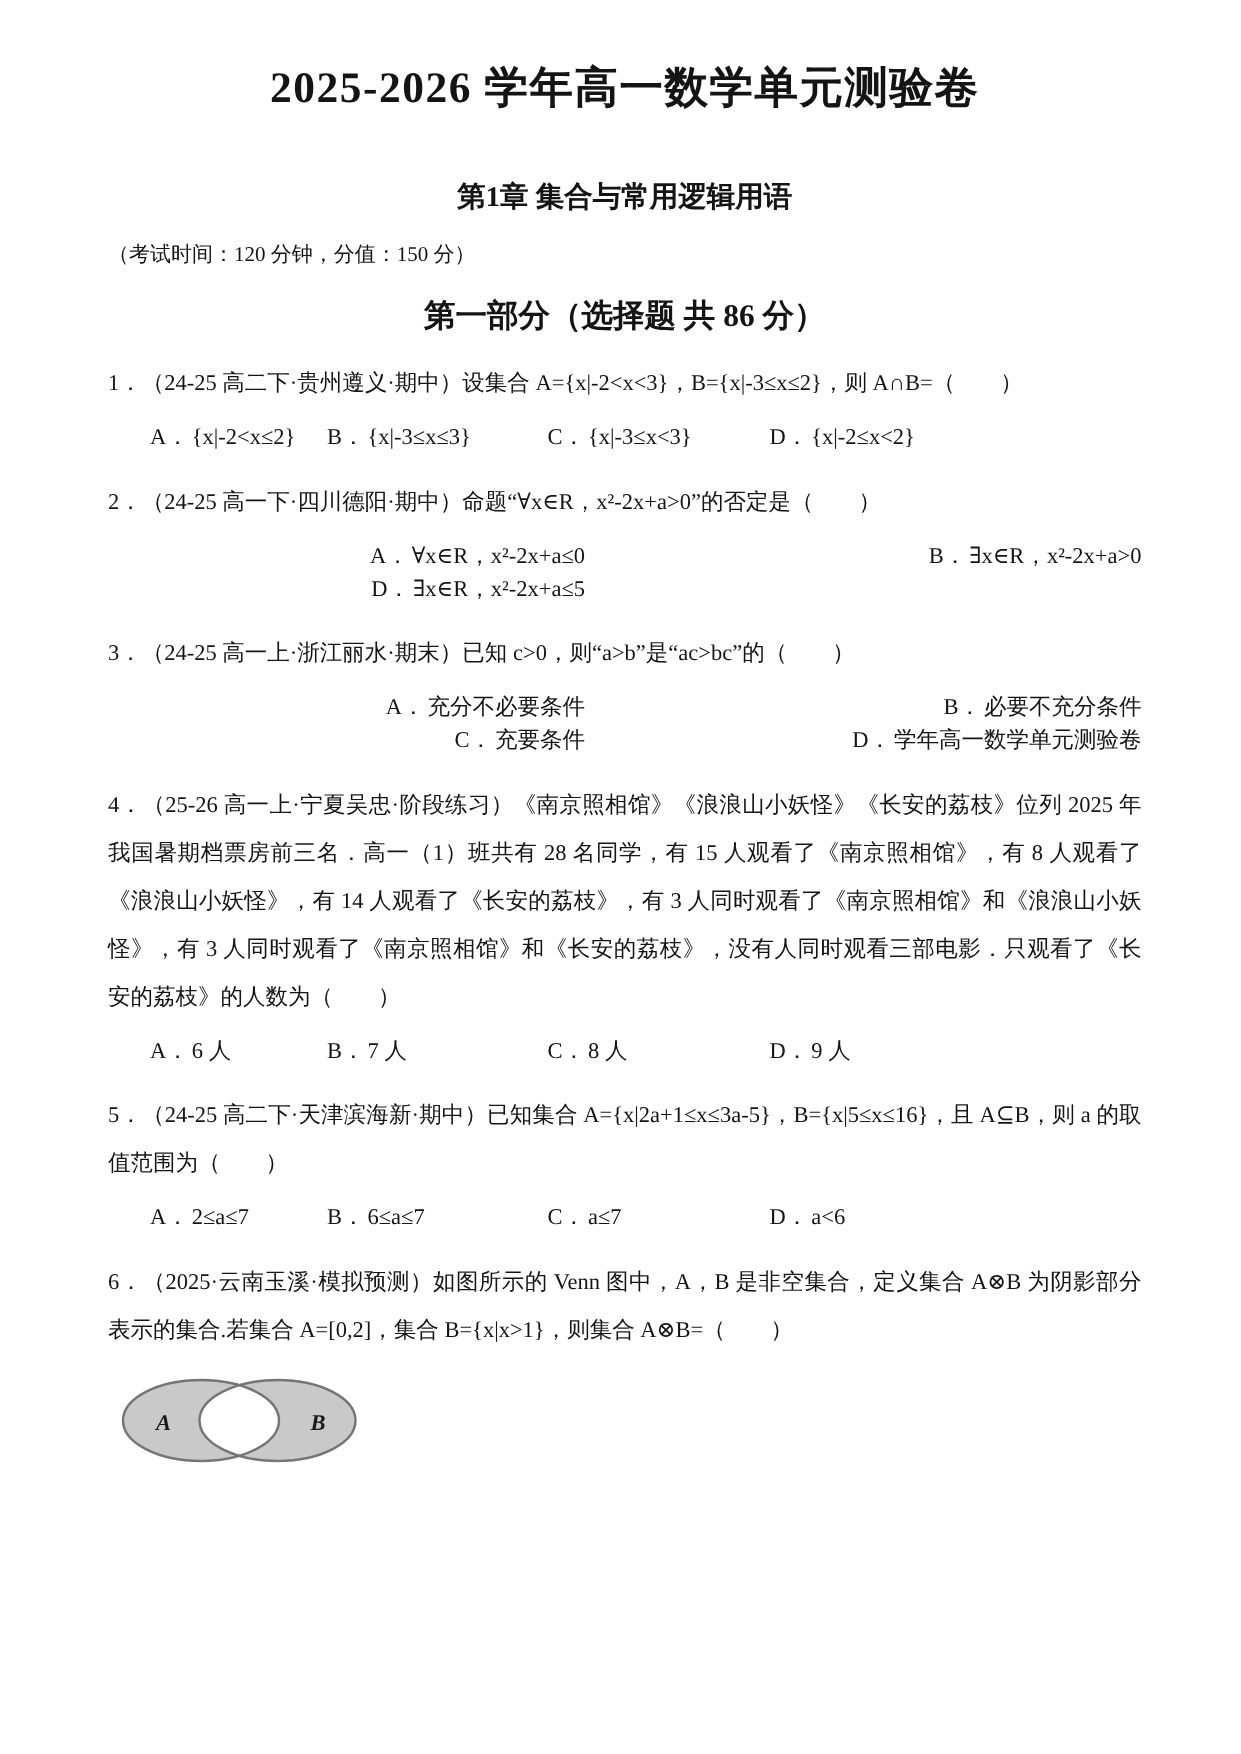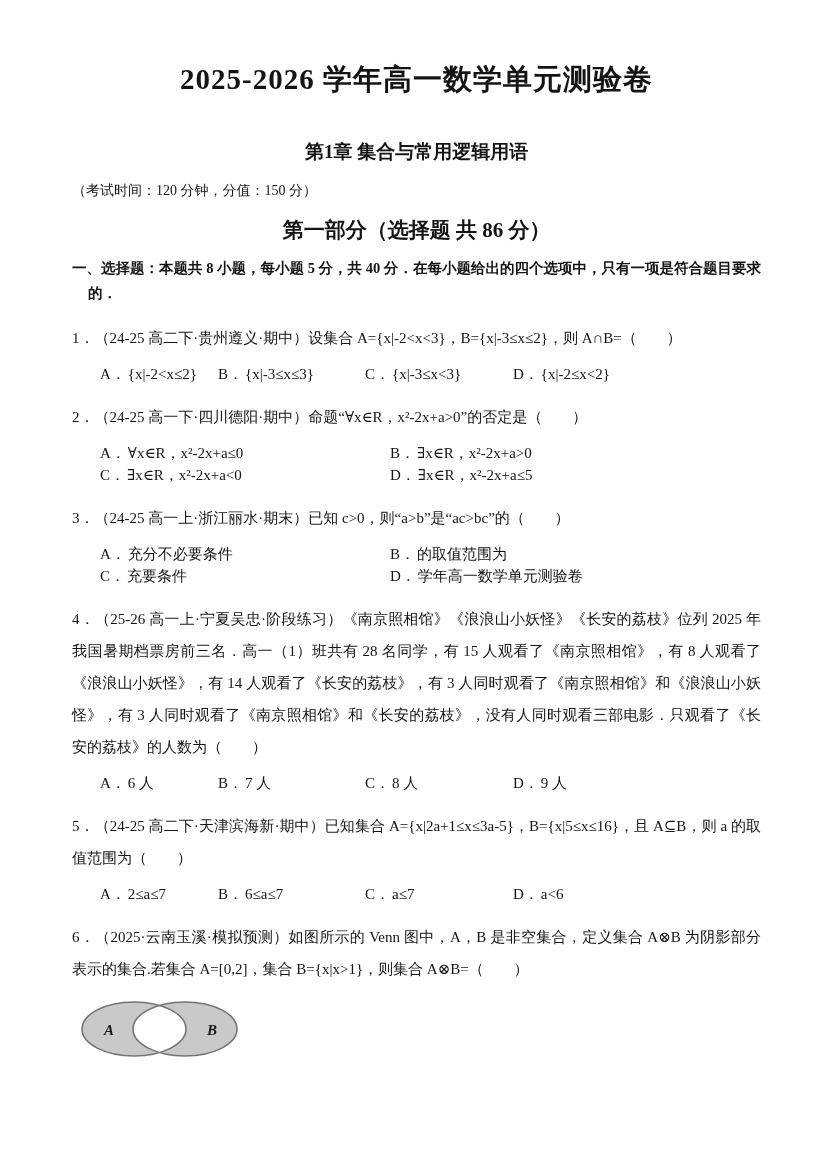--- a/index.html
+++ b/index.html
@@ -4,21 +4,21 @@
 <style>
   * { box-sizing: border-box; }
   html, body { margin: 0; padding: 0; }
   body {
     width: 827px; height: 1169px;
     background: #ffffff;
     overflow: hidden;
     font-family: "Liberation Serif", "DejaVu Serif", serif;
     color: #141414;
   }
-  .page { width: 827px; height: 928px; padding: 60px 66px 0 72px; }
+  .page { width: 827px; height: 928px; padding: 40px 66px 0 72px; }
 
   .doc-title {
     margin: 0; font-size: 29px; font-weight: bold;
     text-align: center; letter-spacing: 1px; line-height: 38px;
   }
   .chapter-title {
     margin-top: 42px; font-size: 19px; font-weight: bold;
     text-align: center; line-height: 24px;
   }
   .exam-info {
@@ -36,69 +36,67 @@
 
   .question { margin-top: 16px; }
   .stem { font-size: 15px; line-height: 32px; text-align: justify; }
   .qnum { white-space: nowrap; }
   .options {
     margin-top: 9px; margin-left: 28px;
     display: grid; 
     font-size: 15px; line-height: 22px;
   }
   .options.cols-4 { grid-template-columns: 118px 147px 148px auto; }
-  .options.cols-2 { grid-template-columns: 290px auto; }
+  .options.cols-2 { grid-template-columns: 290px auto; text-align: right; }
   .option { white-space: nowrap; }
   .olabel { margin-right: 2px; }
 
   .venn-wrap { margin: 12px 0 0 4px; }
   .venn text {
     font-family: "Liberation Serif", "DejaVu Serif", serif;
     font-style: italic; font-weight: bold; font-size: 15px;
     fill: #1a1a1a;
   }
 </style>
 </head>
 <body>
 
 <div class="page">
   <h1 class="doc-title">2025-2026 学年高一数学单元测验卷</h1>
   <div class="chapter-title">第1章 集合与常用逻辑用语</div>
   <div class="exam-info">（考试时间：120 分钟，分值：150 分）</div>
   <div class="part-title">第一部分（选择题 共 86 分）</div>
-  <div class="instruction">一、选择题：本题共 8 小题，每小题 5 分，共 40 分．在每小题给出的四个选项中，只有一项是符合题目要求的．</div>
 
   <div id="questions">
   <div class="question">
     <div class="stem"><span class="qnum">1．</span><span class="qtext">（24-25 高二下·贵州遵义·期中）设集合 A={x|-2&lt;x&lt;3}，B={x|-3≤x≤2}，则 A∩B=（　　）</span></div>
     <div class="options cols-4">
           <span class="option"><span class="olabel">A．</span><span class="otext">{x|-2&lt;x≤2}</span></span>
           <span class="option"><span class="olabel">B．</span><span class="otext">{x|-3≤x≤3}</span></span>
           <span class="option"><span class="olabel">C．</span><span class="otext">{x|-3≤x&lt;3}</span></span>
           <span class="option"><span class="olabel">D．</span><span class="otext">{x|-2≤x&lt;2}</span></span>
         </div>
 
   </div>
 
   <div class="question">
     <div class="stem"><span class="qnum">2．</span><span class="qtext">（24-25 高一下·四川德阳·期中）命题“∀x∈R，x²-2x+a&gt;0”的否定是（　　）</span></div>
     <div class="options cols-2">
           <span class="option"><span class="olabel">A．</span><span class="otext">∀x∈R，x²-2x+a≤0</span></span>
           <span class="option"><span class="olabel">B．</span><span class="otext">∃x∈R，x²-2x+a&gt;0</span></span>
-          <span class="option"><span class="olabel">C．</span><span class="otext">∃x∈R，x²-2x+a&lt;0</span></span>
           <span class="option"><span class="olabel">D．</span><span class="otext">∃x∈R，x²-2x+a≤5</span></span>
         </div>
 
   </div>
 
   <div class="question">
     <div class="stem"><span class="qnum">3．</span><span class="qtext">（24-25 高一上·浙江丽水·期末）已知 c&gt;0，则“a&gt;b”是“ac&gt;bc”的（　　）</span></div>
     <div class="options cols-2">
           <span class="option"><span class="olabel">A．</span><span class="otext">充分不必要条件</span></span>
-          <span class="option"><span class="olabel">B．</span><span class="otext">的取值范围为</span></span>
+          <span class="option"><span class="olabel">B．</span><span class="otext">必要不充分条件</span></span>
           <span class="option"><span class="olabel">C．</span><span class="otext">充要条件</span></span>
           <span class="option"><span class="olabel">D．</span><span class="otext">学年高一数学单元测验卷</span></span>
         </div>
 
   </div>
 
   <div class="question">
     <div class="stem"><span class="qnum">4．</span><span class="qtext">（25-26 高一上·宁夏吴忠·阶段练习）《南京照相馆》《浪浪山小妖怪》《长安的荔枝》位列 2025 年我国暑期档票房前三名．高一（1）班共有 28 名同学，有 15 人观看了《南京照相馆》，有 8 人观看了《浪浪山小妖怪》，有 14 人观看了《长安的荔枝》，有 3 人同时观看了《南京照相馆》和《浪浪山小妖怪》，有 3 人同时观看了《南京照相馆》和《长安的荔枝》，没有人同时观看三部电影．只观看了《长安的荔枝》的人数为（　　）</span></div>
     <div class="options cols-4">
           <span class="option"><span class="olabel">A．</span><span class="otext">6 人</span></span>

